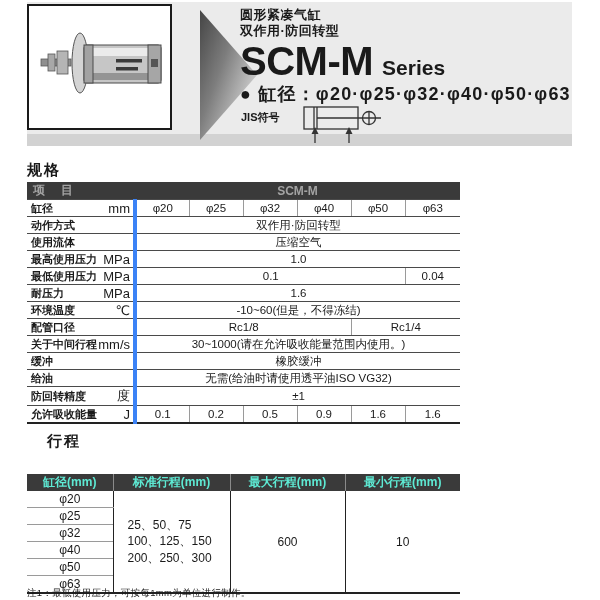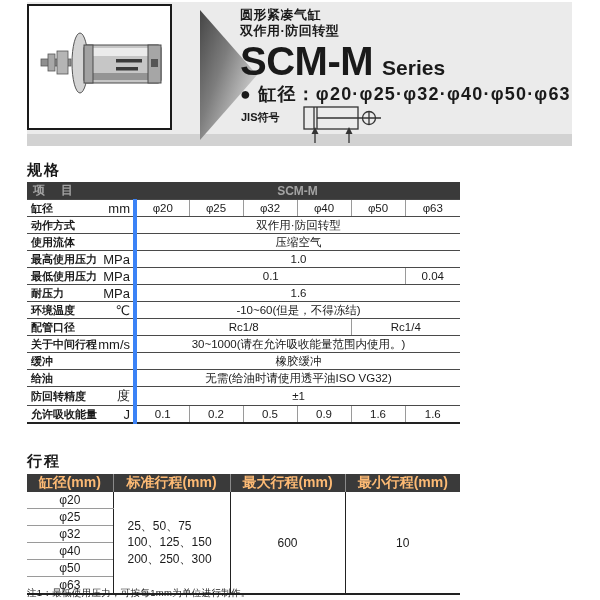--- a/index.html
+++ b/index.html
@@ -19,42 +19,42 @@
   .series-row{display:flex;align-items:baseline;gap:9px;margin-top:3px;}
   .series-name{font-size:40px;font-weight:bold;letter-spacing:-.5px;line-height:38px;}
   .series-suffix{font-size:21px;font-weight:bold;}
   .bore-line{position:absolute;left:240px;top:82px;font-size:18px;font-weight:bold;letter-spacing:1.2px;}
   .jis-label{position:absolute;left:241px;top:110px;font-size:11px;font-weight:bold;}
   .jis-diagram{position:absolute;left:303px;top:100px;}
 
   
   .sec-heading{position:absolute;left:27px;font-size:15px;font-weight:bold;letter-spacing:2px;}
   .spec-heading{top:161px;}
-  .stroke-heading{top:452px;}
+  .stroke-heading{top:432px;margin-left:20px;}
   .footnote{position:absolute;left:27px;top:587px;font-size:9.5px;letter-spacing:.3px;}
 
   
   table{border-collapse:collapse;table-layout:fixed;}
   .spec-table{position:absolute;left:27px;top:182px;width:433px;border-bottom:2px solid #222;}
   .spec-table th,.spec-table td{padding:0;border-bottom:1px solid #4a4a4a;height:16px;
                                 font-size:11.5px;font-weight:normal;overflow:hidden;}
   .spec-table th{background:#3a3a3a;color:#a3a3a3;font-weight:bold;height:14px;font-size:12px;}
   .spec-table th.item{text-align:left;padding-left:6px;letter-spacing:2px;}
   .spec-table .lbl{border-right:4px solid #3b82f6;}
   .lblwrap{display:flex;justify-content:space-between;align-items:center;padding:0 3px 0 4px;}
   .lblwrap .ln{font-weight:bold;font-size:11px;white-space:nowrap;}
   .lblwrap .lu{font-weight:normal;font-size:13px;white-space:nowrap;}
   .spec-table .v{text-align:center;}
   .spec-table .sep{border-left:1px solid #9a9a9a;}
   .spec-table .tall td{height:30px;}
   .pre{white-space:pre-line;line-height:13px;}
 
   
   .stroke-table{position:absolute;left:27px;top:474px;width:433px;border-bottom:2px solid #222;}
-  .stroke-table th{background:#3a3a3a;color:#fdba74;font-weight:bold;font-size:14px;height:15px;
+  .stroke-table th{background:#3a3a3a;color:#5eead4;font-weight:bold;font-size:12px;height:15px;
                    padding:0;border-left:1px solid #8a8a8a;}
   .stroke-table th:first-child{border-left:none;}
   .stroke-table td{padding:0;height:16px;font-size:12px;}
   .stroke-table .bore-cell{text-align:center;border-bottom:1px solid #9a9a9a;}
   .stroke-table tr:last-child .bore-cell{border-bottom:none;}
   .stroke-table .merged{border-left:1.5px solid #222;vertical-align:middle;}
   .stroke-table .std{text-align:left;padding-left:14px;white-space:pre-line;line-height:16.5px;}
   .stroke-table .ctr{text-align:center;}
   svg{display:block;}
 </style>

